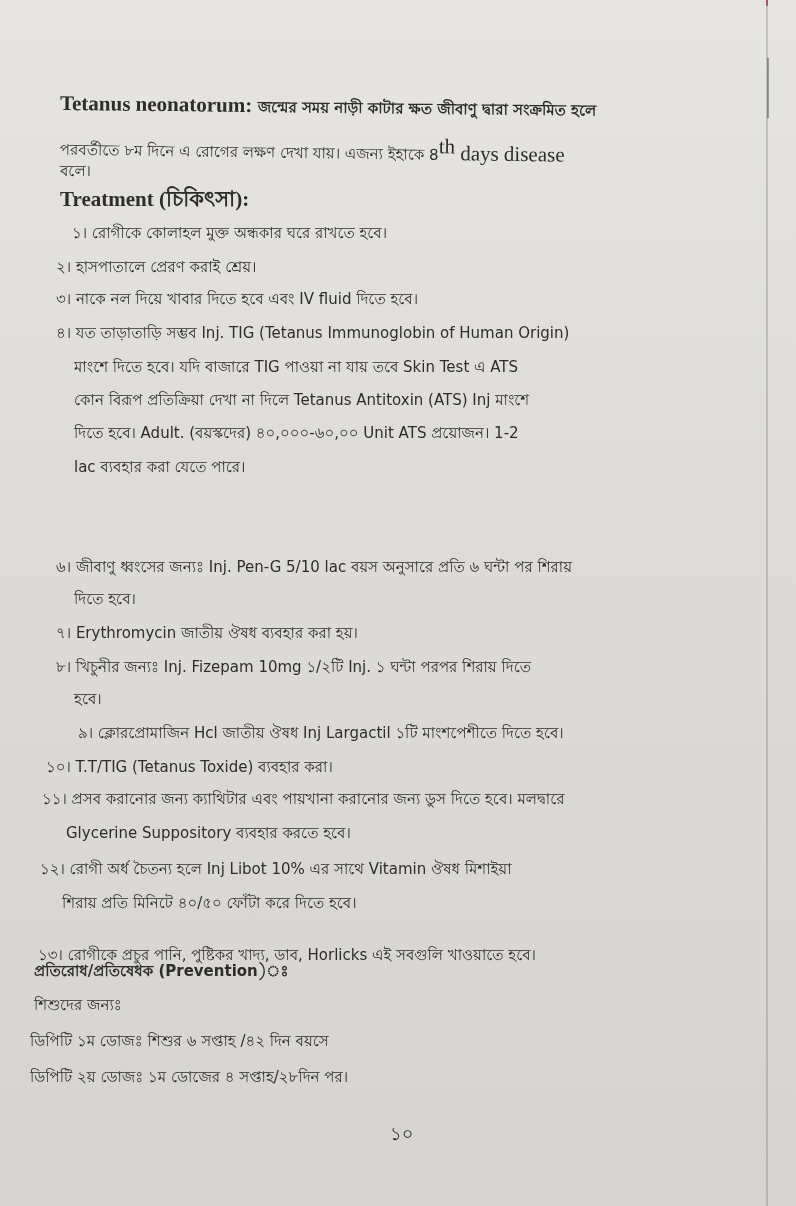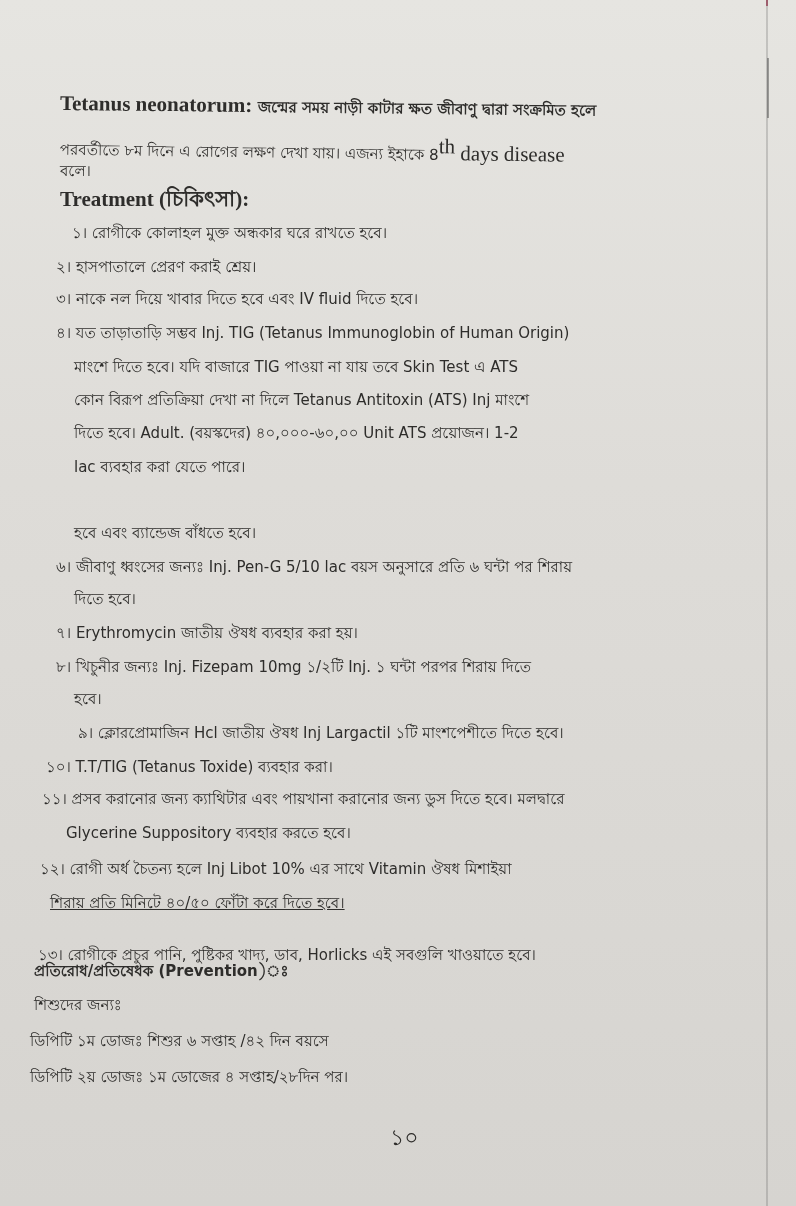--- a/index.html
+++ b/index.html
@@ -24,21 +24,21 @@
   .line {
     position:absolute; white-space:nowrap;
     font-size:17px; line-height:22px;
   }
   .en { font-family:"Liberation Serif", serif; font-size:21px; }
   .bn { font-family:"DejaVu Sans", sans-serif; font-size:15px; }
   .bold { font-weight:bold; }
   sup { font-size:12px; }
   sub { font-size:13px; }
   .pagenum {
-    position:absolute; left:390px; top:1120px; font-size:22px;
+    position:absolute; left:390px; top:1120px; font-size:18px;
     font-family:"DejaVu Sans", sans-serif;
   }
 </style>
 </head>
 <body>
 
 <div class="page">
   <div class="fold"></div>
   <div class="fold-dark"></div>
 
@@ -55,33 +55,32 @@
 
   <div class="line bn" style="left:56px; top:222px;margin-left:16px;">১। রোগীকে কোলাহল মুক্ত অন্ধকার ঘরে রাখতে হবে।</div>
   <div class="line bn" style="left:56px; top:256px;">২। হাসপাতালে প্রেরণ করাই শ্রেয়।</div>
   <div class="line bn" style="left:56px; top:288px;">৩। নাকে নল দিয়ে খাবার দিতে হবে এবং IV fluid দিতে হবে।</div>
   <div class="line bn" style="left:56px; top:322px;">৪। যত তাড়াতাড়ি সম্ভব Inj. TIG (Tetanus Immunoglobin of Human Origin)</div>
   <div class="line bn" style="left:74px; top:356px;">মাংশে দিতে হবে। যদি বাজারে TIG পাওয়া না যায় তবে Skin Test এ ATS</div>
   <div class="line bn" style="left:74px; top:389px;">কোন বিরূপ প্রতিক্রিয়া দেখা না দিলে Tetanus Antitoxin (ATS) Inj মাংশে</div>
   <div class="line bn" style="left:74px; top:422px;">দিতে হবে। Adult. (বয়স্কদের) ৪০,০০০-৬০,০০ Unit ATS প্রয়োজন।   1-2</div>
   <div class="line bn" style="left:74px; top:456px;">lac ব্যবহার করা যেতে পারে।</div>
 
-  <div class="line bn" style="left:74px; top:522px;">হবে এবং ব্যান্ডেজ বাঁধতে হবে।</div>
 
   <div class="line bn" style="left:56px; top:556px;">৬। জীবাণু ধ্বংসের জন্যঃ Inj. Pen-G 5/10 lac বয়স অনুসারে প্রতি ৬ ঘন্টা পর শিরায়</div>
   <div class="line bn" style="left:74px; top:588px;">দিতে হবে।</div>
   <div class="line bn" style="left:56px; top:622px;">৭। Erythromycin জাতীয় ঔষধ ব্যবহার করা হয়।</div>
   <div class="line bn" style="left:56px; top:656px;">৮। খিচুনীর জন্যঃ Inj. Fizepam 10mg ১/২টি Inj. ১ ঘন্টা পরপর শিরায় দিতে</div>
   <div class="line bn" style="left:74px; top:688px;">হবে।</div>
   <div class="line bn" style="left:50px; top:722px;margin-left:28px;">৯। ক্লোরপ্রোমাজিন Hcl জাতীয় ঔষধ Inj Largactil ১টি মাংশপেশীতে দিতে হবে।</div>
   <div class="line bn" style="left:46px; top:756px;">১০। T.T/TIG (Tetanus Toxide) ব্যবহার করা।</div>
   <div class="line bn" style="left:42px; top:788px;">১১। প্রসব করানোর জন্য ক্যাথিটার এবং পায়খানা করানোর জন্য ডুস দিতে হবে। মলদ্বারে</div>
   <div class="line bn" style="left:66px; top:822px;">Glycerine Suppository ব্যবহার করতে হবে।</div>
   <div class="line bn" style="left:40px; top:858px;">১২। রোগী অর্ধ চৈতন্য হলে Inj Libot 10%  এর সাথে  Vitamin ঔষধ মিশাইয়া</div>
-  <div class="line bn" style="left:50px; top:892px;text-decoration:underline;">শিরায় প্রতি মিনিটে ৪০/৫০ ফোঁটা করে দিতে হবে।</div>
+  <div class="line bn" style="left:62px; top:892px;">শিরায় প্রতি মিনিটে ৪০/৫০ ফোঁটা করে দিতে হবে।</div>
   <div class="line bn" style="left:38px; top:944px;">১৩। রোগীকে প্রচুর পানি, পুষ্টিকর খাদ্য, ডাব, Horlicks এই সবগুলি খাওয়াতে হবে।</div>
 
   <div class="line bn bold" style="left:34px; top:960px;">প্রতিরোধ/প্রতিষেধক (Prevention)ঃ</div>
   <div class="line bn" style="left:34px; top:994px;">শিশুদের জন্যঃ</div>
   <div class="line bn" style="left:30px; top:1030px;">ডিপিটি ১ম ডোজঃ শিশুর ৬ সপ্তাহ /৪২ দিন বয়সে</div>
   <div class="line bn" style="left:30px; top:1066px;">ডিপিটি ২য় ডোজঃ ১ম ডোজের ৪ সপ্তাহ/২৮দিন পর।</div>
 
   <div class="pagenum">১০</div>
 </div>
 

